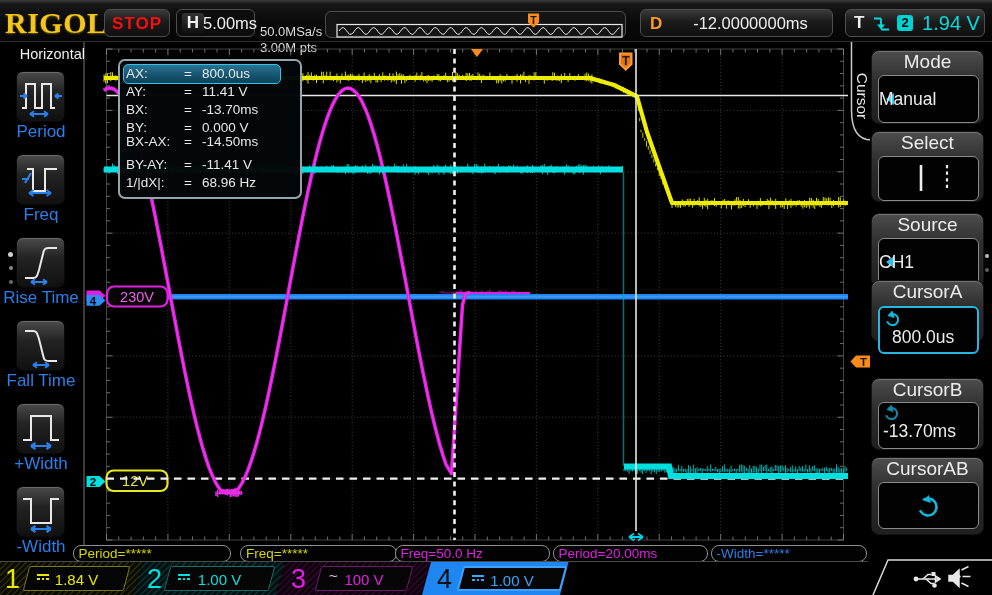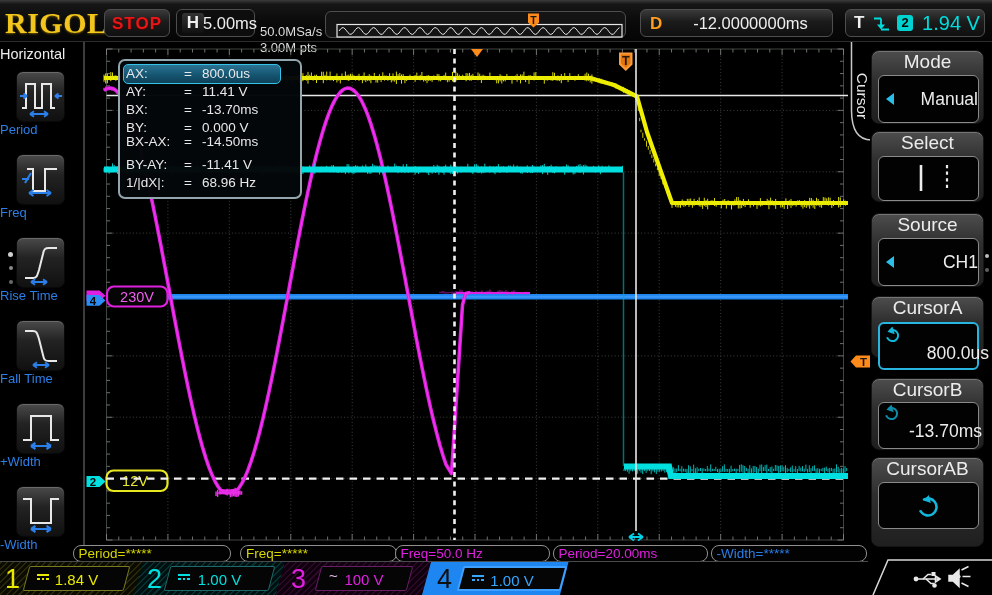--- a/index.html
+++ b/index.html
@@ -17,39 +17,39 @@
 #membar svg{position:absolute;left:0;top:0}
 #dbox{left:640px;width:193px}
 #dbox .d{position:absolute;left:9px;top:4px;color:#ff9d1e;font-weight:bold;font-size:17px}
 #dbox .v{position:absolute;left:32px;top:0;width:155px;text-align:center;line-height:26px;color:#ededed;font-size:16.5px}
 #tbox{left:845px;width:140px}
 #tbox .t{position:absolute;left:8px;top:3px;color:#f0f0f0;font-weight:bold;font-size:17px}
 #tbox .n2{position:absolute;left:51px;top:5px;width:16px;height:16px;background:#00d2d2;color:#050505;font-weight:bold;font-size:13px;text-align:center;line-height:16px;border-radius:3px}
 #tbox .v{position:absolute;left:74px;top:0;width:62px;text-align:center;line-height:26px;color:#00dcdc;font-size:20px}
 
 #sidebar{position:absolute;left:0;top:42px;width:85px;height:520px;background:#000;border-right:2px solid #3c3c3c}
-.sb-title{position:absolute;left:0;top:4px;width:85px;text-align:left;color:#ededed;font-size:14.5px}
+.sb-title{position:absolute;left:0;top:4px;width:85px;text-align:right;color:#ededed;font-size:14.5px}
 .sb-btn{position:absolute;left:16px;width:49px;height:51px;background:linear-gradient(180deg,#4a4a4a,#232323 40%,#101010);border:1px solid #090909;border-radius:7px;box-shadow:inset 0 1px 0 #6a6a6a}
 .sb-btn svg{margin:0}
-.sb-lab{position:absolute;left:0;width:82px;color:#2b7fe8;font-size:13px}
+.sb-lab{position:absolute;left:0;width:82px;text-align:center;color:#2b7fe8;font-size:17px}
 .sdot{position:absolute;border-radius:50%}
 
 #infobox{position:absolute;left:118px;top:59px;width:184px;height:140px;background:rgba(4,7,9,0.98);border:2px solid #93a5ad;border-radius:7px}
 #infobox .row{position:absolute;left:0;width:100%;height:18px;color:#e8e8e8;font-size:13.5px;white-space:nowrap}
 #infobox .row .l{position:absolute;left:6px}
 #infobox .row .eq{position:absolute;left:64px}
 #infobox .row .v{position:absolute;left:82px;white-space:nowrap}
 #hlrow{position:absolute;left:2.5px;top:3px;width:158px;height:19.5px;border:1.6px solid #35c3e8;border-radius:5px;background:linear-gradient(180deg,#2a7394,#14536e 60%,#0f4259)}
 
 #rpanel{position:absolute;left:870px;top:42px;width:122px;height:520px;background:#000}
 .grp{position:absolute;left:1px;width:113px;background:linear-gradient(180deg,#4d4d4d,#2e2e2e 42%,#1f1f1f);border:1px solid #151515;border-radius:8px;box-shadow:inset 0 1px 0 #757575}
 .grp .hd{width:100%;text-align:center;color:#ececec;font-size:19px;padding-top:0px}
 .btn{position:absolute;left:6px;width:101px;background:#020202;border:1.6px solid #8a8a8a;border-radius:6px}
 .btn.sel{border:2px solid #28b6e0}
-.btn .txt{position:absolute;width:100%;text-align:right;color:#ececec;font-size:17.5px}
+.btn .txt{position:absolute;width:100%;text-align:left;color:#ececec;font-size:17.5px}
 .tri{position:absolute;width:0;height:0;border-top:6px solid transparent;border-bottom:6px solid transparent;border-right:8px solid #28c0ea}
 
 #botbar{position:absolute;left:0;top:562px;width:992px;height:33px;background:#000}
 .mbox{position:absolute;top:545px;height:17px;background:#020202;border:1px solid #8f8f8f;border-radius:8px;font-size:13.5px;line-height:15px;padding-left:5px}
 .chz{position:absolute;top:0;height:33px}
 .chnum{position:absolute;top:2px;font-size:27px;line-height:30px}
 .chbox{position:absolute;top:4px;height:25px;border-radius:2px;transform:skewX(-15deg);background:#050505}
 .chbox .inner{transform:skewX(15deg);position:absolute;left:0;top:0;width:100%;height:100%}
 .cpl{position:absolute;left:10px;top:7px;width:12px}
 .cpl .s{height:2px;margin-bottom:2px}
@@ -226,41 +226,41 @@
 </svg>
       </div>
     </div>
     <div class="grp" style="top:171px;height:74px" id="gSource">
       <div class="hd">Source</div>
       <div class="btn" style="top:24px;height:48px">
         <div class="tri" style="left:7px;top:17px"></div>
         <div class="txt" style="top:13px">CH1</div>
       </div>
     </div>
-    <div class="grp" style="top:254px;height:62px" id="gCursorA">
+    <div class="grp" style="top:238px;height:62px" id="gCursorA">
       <div class="hd">CursorA</div>
       <div class="btn sel" style="top:25px;height:48px">
         <svg style="position:absolute;left:4px;top:3px" width="17" height="17" viewBox="0 0 17 17">
           <circle cx="8.5" cy="8.5" r="5.6" stroke="#12b8dc" stroke-width="2" fill="none" stroke-dasharray="27.4 7.7" transform="rotate(-125 8.5 8.5)"></circle>
           <path d="M 6.3 -0.3 l -3.6 6.4 l 7.6 0.6 z" fill="#12b8dc" transform="rotate(14 8.5 8.5)"></path>
         </svg>
         <div class="txt" style="top:19px;left:12px">800.0us</div>
       </div>
     </div>
     <div class="grp" style="top:336px;height:72px" id="gCursorB">
       <div class="hd">CursorB</div>
       <div class="btn" style="top:23px;height:47px">
         <svg style="position:absolute;left:4px;top:2px" width="17" height="17" viewBox="0 0 17 17">
           <circle cx="8.5" cy="8.5" r="5.6" stroke="#0e8ca8" stroke-width="2" fill="none" stroke-dasharray="27.4 7.7" transform="rotate(-125 8.5 8.5)"></circle>
           <path d="M 6.3 -0.3 l -3.6 6.4 l 7.6 0.6 z" fill="#0e8ca8" transform="rotate(14 8.5 8.5)"></path>
         </svg>
         <div class="txt" style="top:18px;left:4px">-13.70ms</div>
       </div>
     </div>
-    <div class="grp" style="top:415px;height:90px" id="gCursorAB">
+    <div class="grp" style="top:415px;height:78px" id="gCursorAB">
       <div class="hd">CursorAB</div>
       <div class="btn" style="top:24px;height:47px">
         <svg style="position:absolute;left:36px;top:11px" width="26" height="26" viewBox="0 0 26 26">
           <circle cx="13" cy="13" r="8.5" stroke="#12b8dc" stroke-width="2.6" fill="none" stroke-dasharray="41.7 11.7" transform="rotate(-125 13 13)"></circle>
           <path d="M 10.8 1.3 l -3.6 6.4 l 7.6 0.6 z" fill="#12b8dc" transform="rotate(14 13 13)"></path>
         </svg>
       </div>
     </div>
   </div>
 <div class="sdot abs" style="left:985px;top:254px;width:4px;height:4px;background:#bdbdbd;border-radius:50%"></div>

